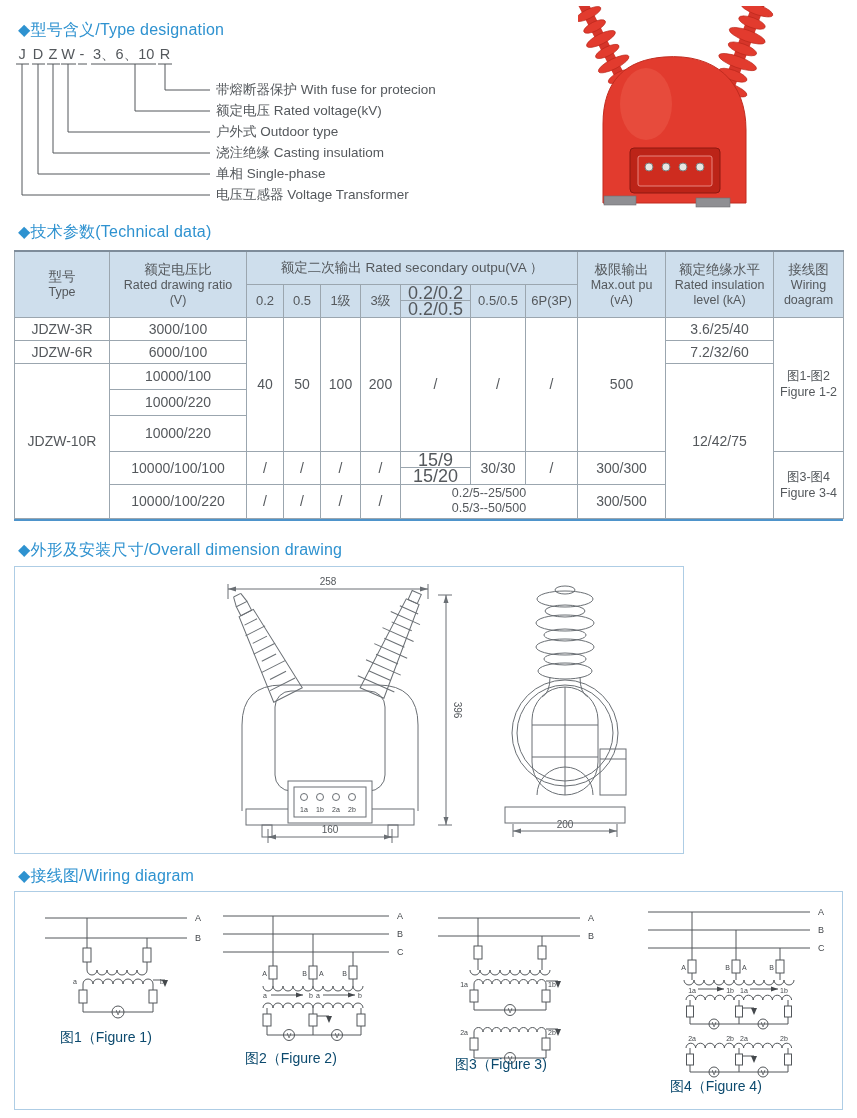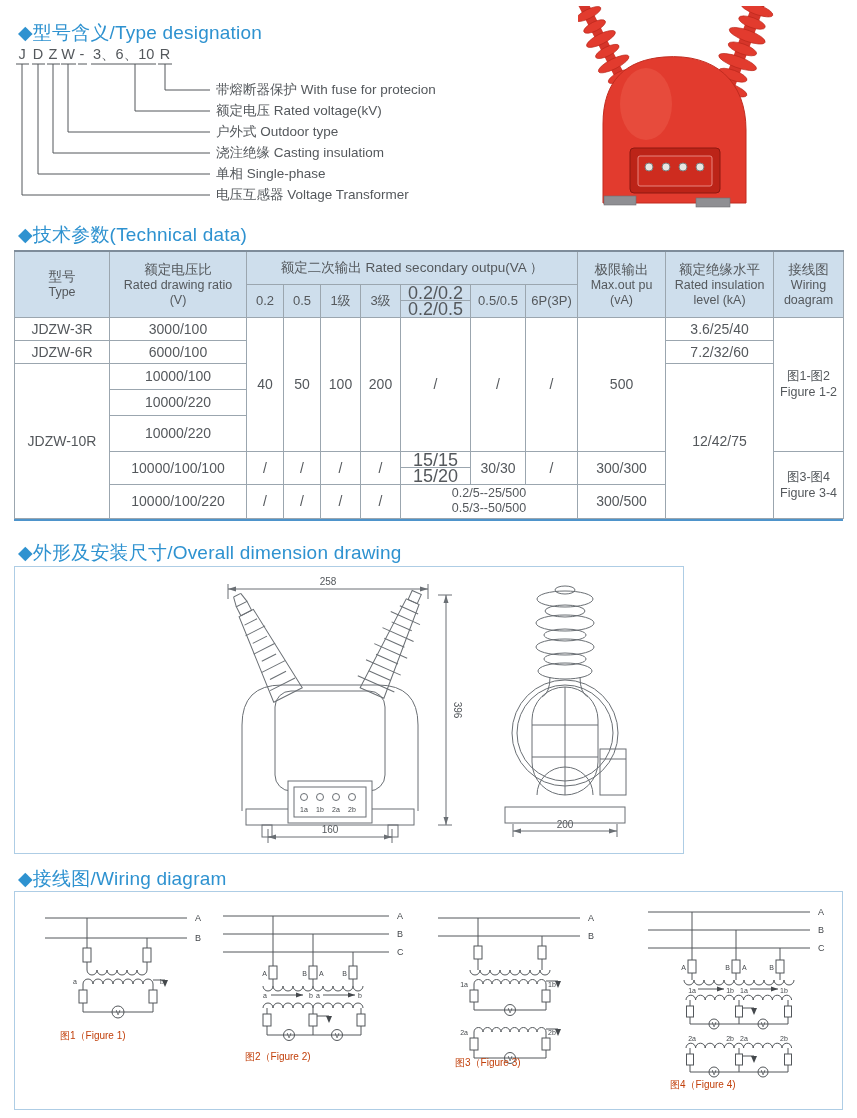--- a/index.html
+++ b/index.html
@@ -1,19 +1,19 @@
 <!DOCTYPE html>
 <html><head>
 <meta charset="utf-8">
 <style>
   *{margin:0;padding:0;box-sizing:border-box}
   html,body{background:#fff}
   #page{position:relative;width:857px;height:1118px;background:#fff;
         font-family:"Liberation Sans","DejaVu Sans",sans-serif;overflow:hidden;color:#54585C}
-  .sec-title{position:absolute;color:#2E92D0;font-size:19px;white-space:nowrap;letter-spacing:.2px}
+  .sec-title{position:absolute;color:#2E92D0;font-size:16px;white-space:nowrap;letter-spacing:.2px}
   .panel{position:absolute;border:1px solid #AECDE5;background:#fff}
   svg{display:block}
   .ln{stroke:#53575B;stroke-width:1;fill:none}
   .dln{stroke:#6A6F74;stroke-width:1;fill:none}
   .lbl{font-size:13.5px;fill:#54585C}
   .code{font-size:14.5px;fill:#54585C}
   .dimtxt{font-size:10px;fill:#54585C}
   .schtxt{font-size:9px;fill:#44484C}
   .schsm{font-size:7px;fill:#44484C}
   .fuse{fill:#fff;stroke:#53575B;stroke-width:1}
@@ -29,21 +29,21 @@
   .en{display:block;font-size:12.5px;line-height:15px}
   .sub{font-size:13px}
   .cell{font-size:14px}
   .two-line{font-size:12.5px;line-height:15px}
   .split{padding:0!important}
   .split div{font-size:18px;line-height:16px;height:16px}
   .split div:first-child{border-bottom:1px solid #9BA6AF}
   .hr1{height:33px}.hr2{height:33px}
   .r1{height:23px}.r2{height:23px}.r3{height:26px}.r4{height:26px}
   .r5{height:36px}.r6{height:32px}.r7{height:34px}
-  .caption{position:absolute;font-size:10px;color:#c2410c;white-space:nowrap}
+  .caption{position:absolute;font-size:14px;color:#0c4a6e;white-space:nowrap}
 </style>
 </head>
 <body>
 
 <div id="page">
 
   <div class="sec-title" style="left:18px;top:20px">◆型号含义/Type designation</div>
 
   <svg width="600" height="168" viewBox="0 0 600 168" style="position:absolute;left:14px;top:44px">
 
@@ -222,21 +222,21 @@
       <tr class="r5">
         <td class="cell">10000/220</td>
       </tr>
       <tr class="r6">
         <td class="cell">10000/100/100</td>
         <td class="cell">/</td>
         <td class="cell">/</td>
         <td class="cell">/</td>
         <td class="cell">/</td>
         <td class="split">
-          <div>15/15</div>
+          <div>15/9</div>
           <div>15/20</div>
         </td>
         <td class="cell">30/30</td>
         <td class="cell">/</td>
         <td class="cell">300/300</td>
         <td class="two-line" rowspan="2">
           <span class="zh" style="font-size:12.5px">图3-图4</span>
           <span class="en">Figure 3-4</span>
         </td>
       </tr>

